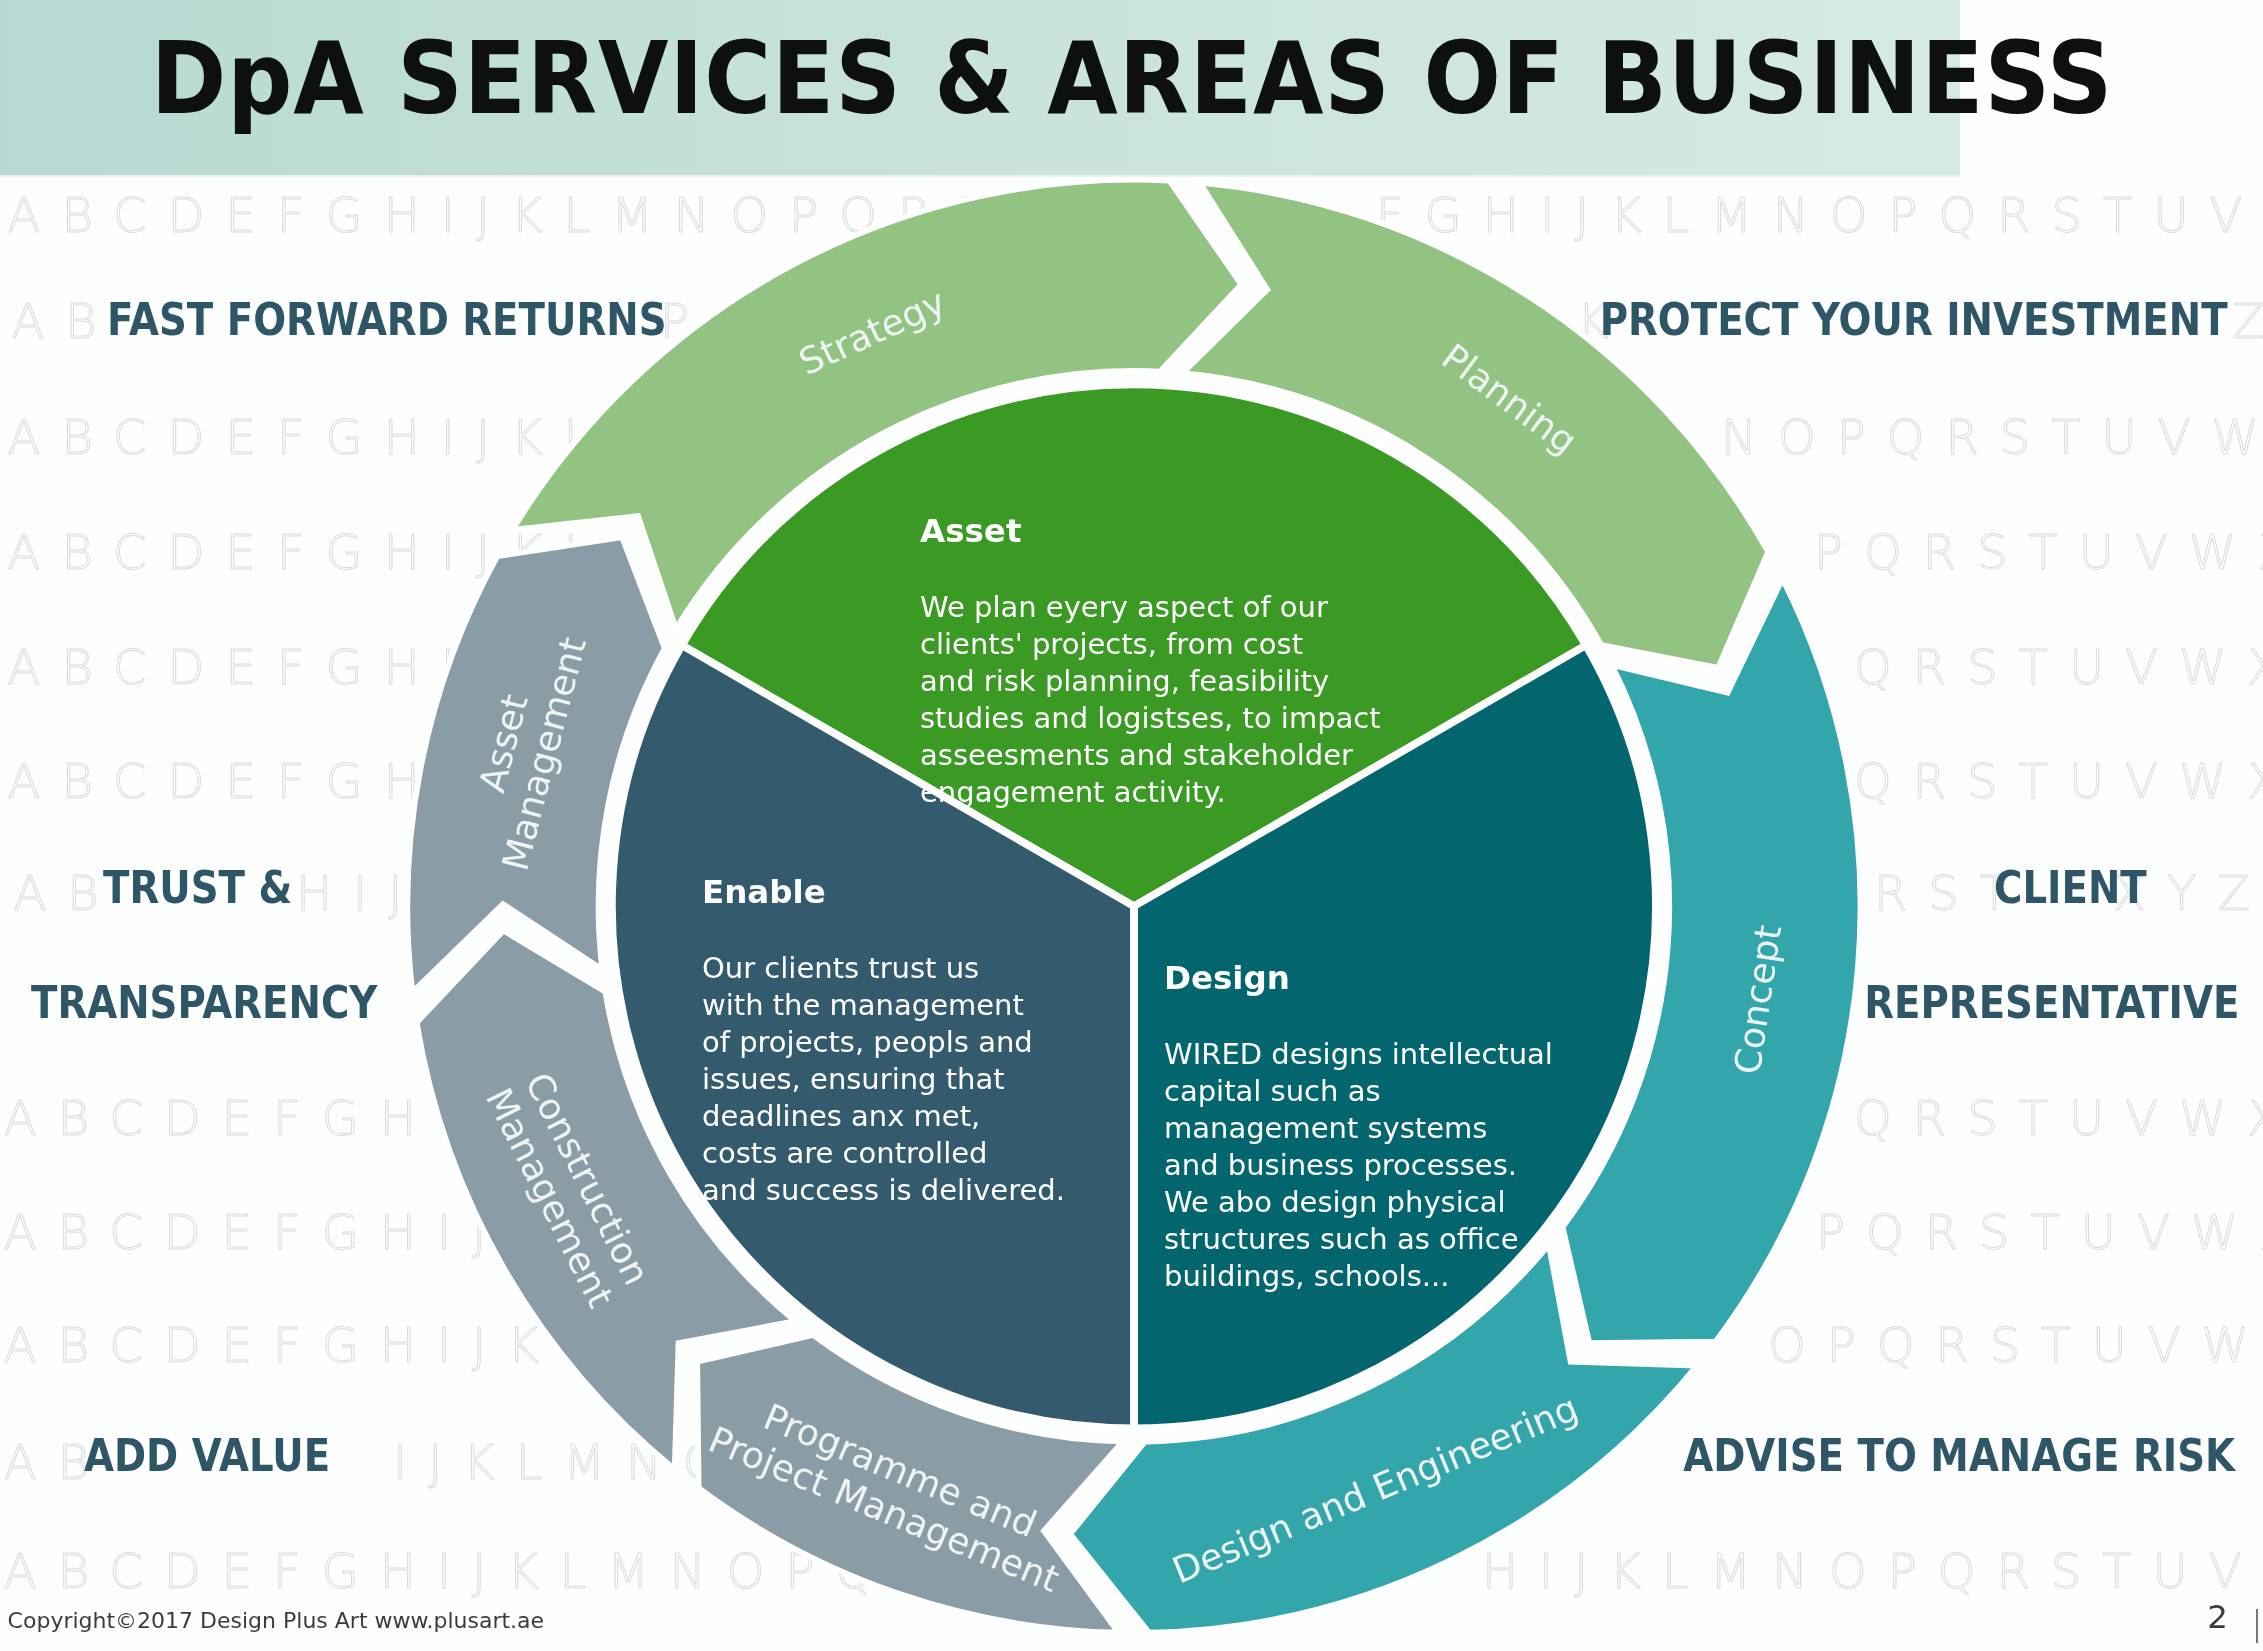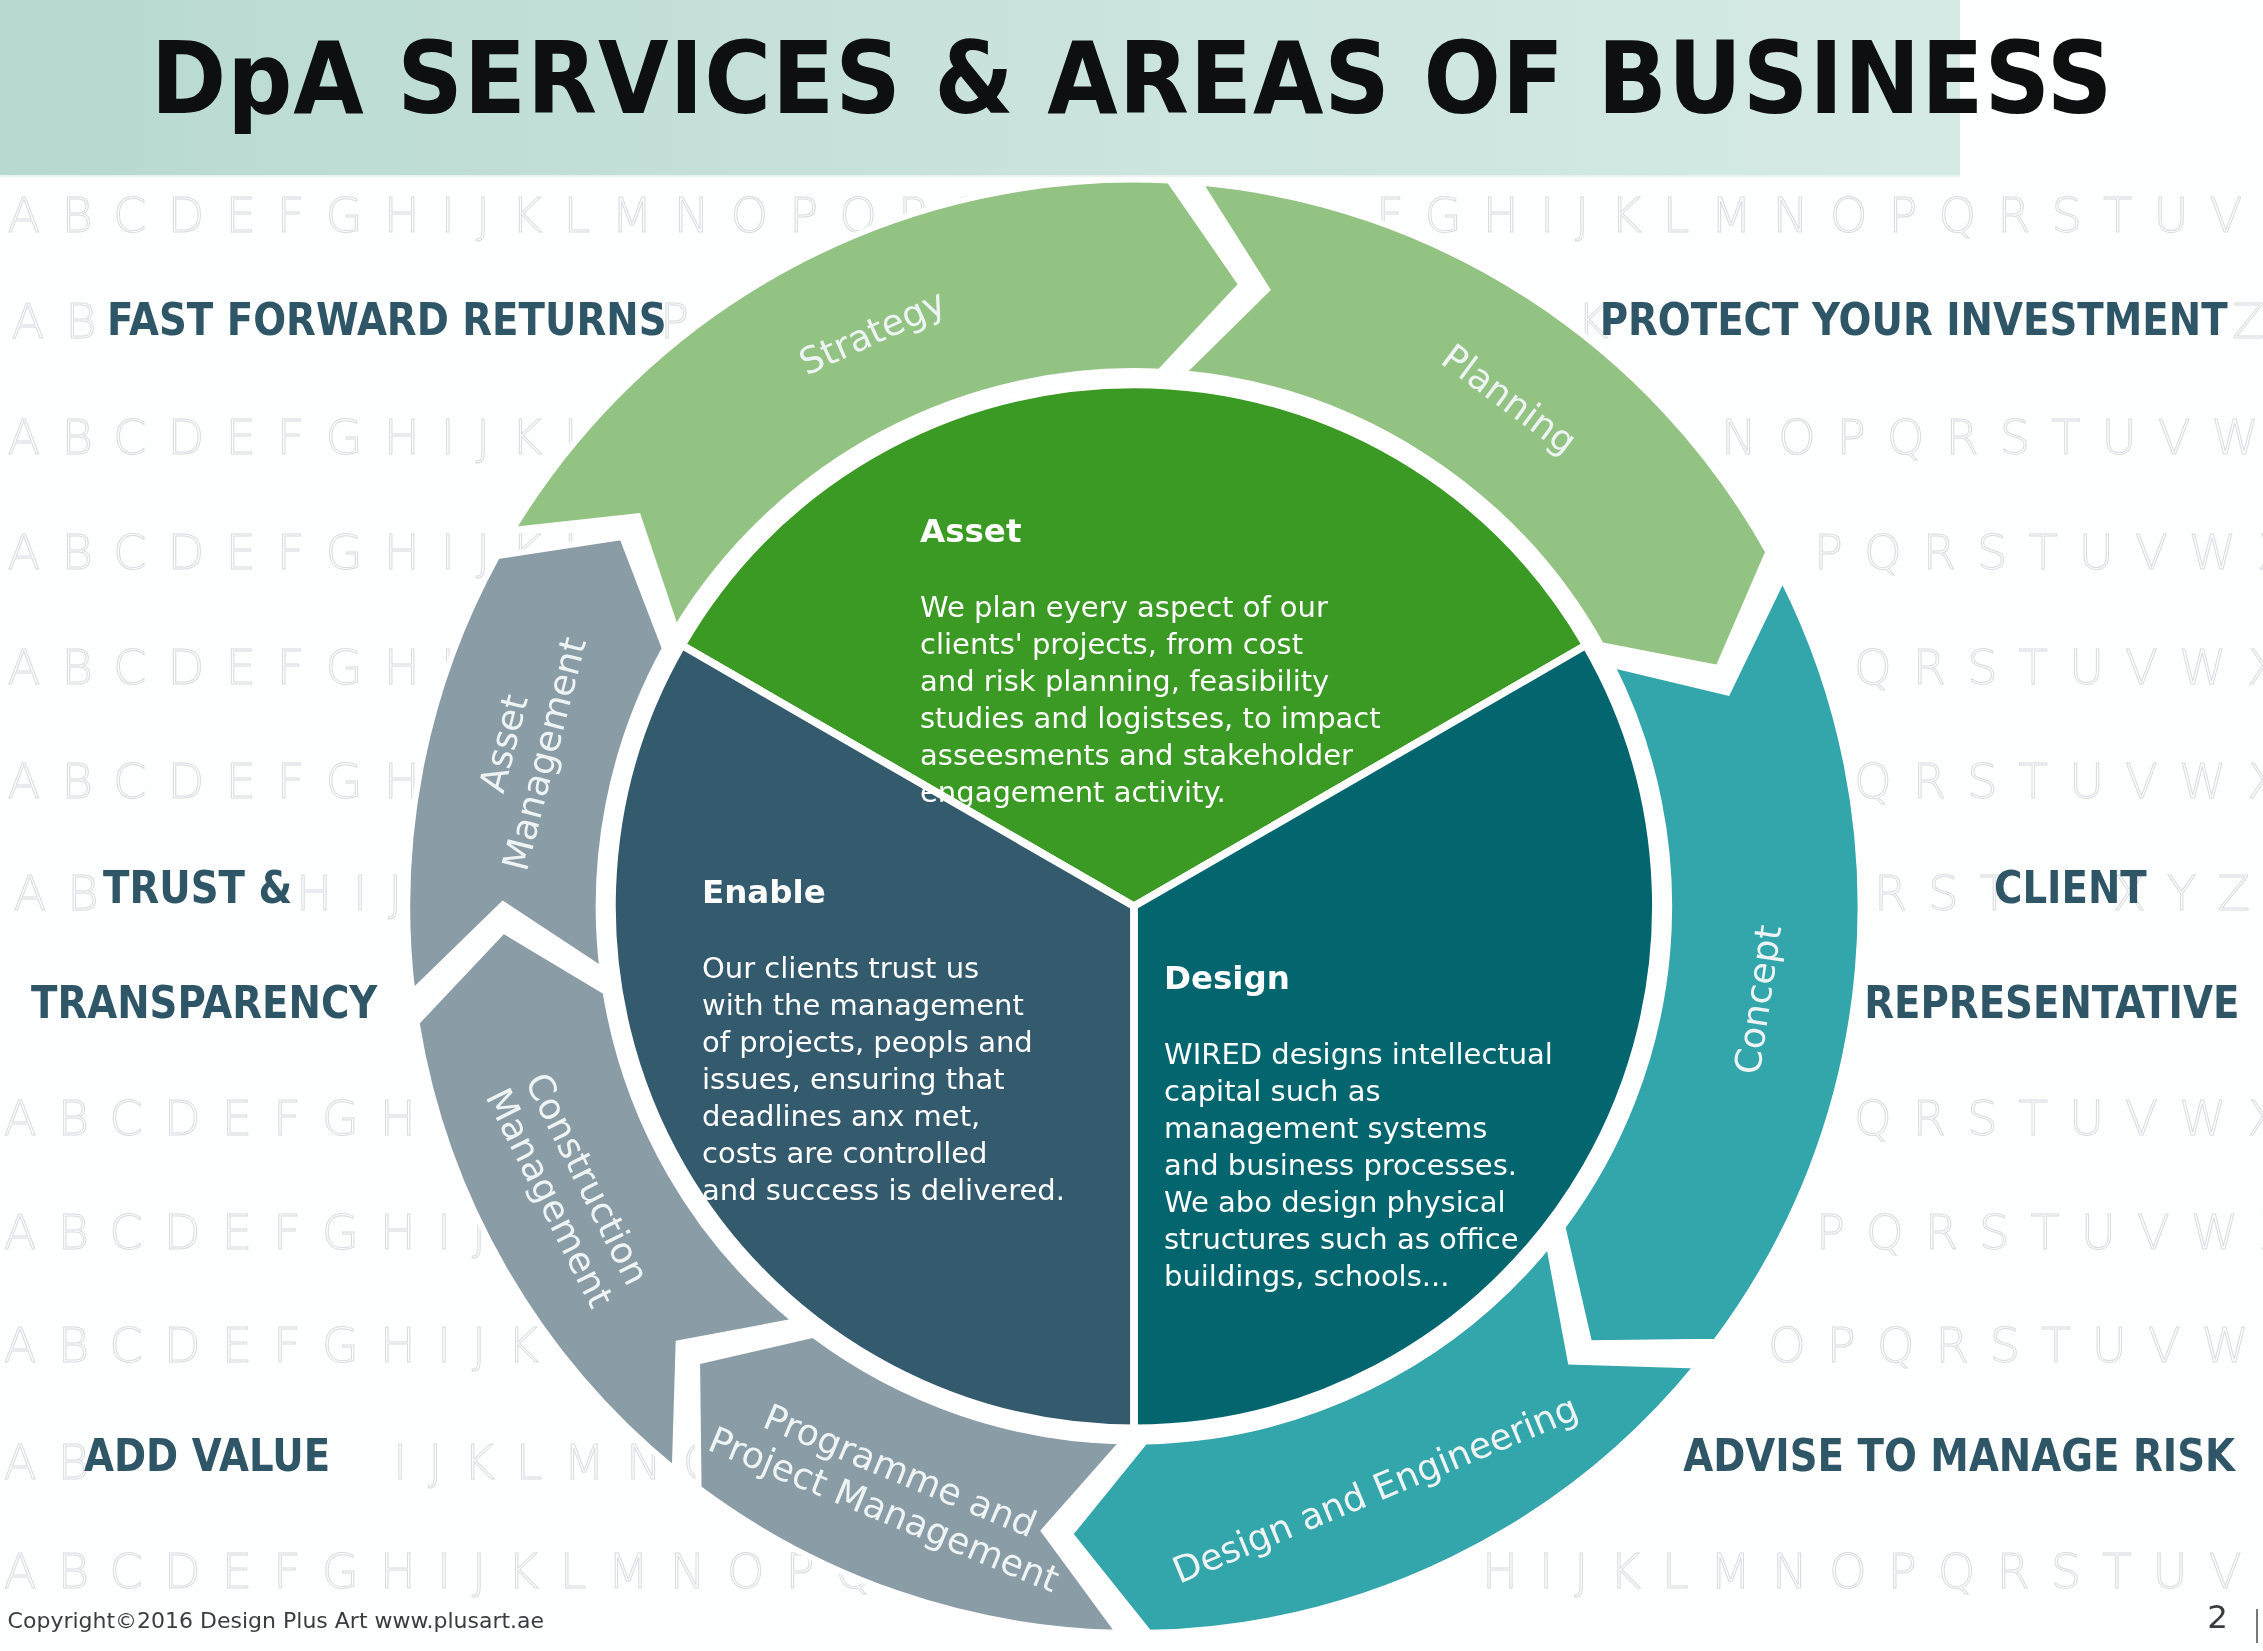--- a/index.html
+++ b/index.html
@@ -144,16 +144,16 @@
   <span class="head">Design</span>
   <span>WIRED designs intellectual
 capital such as
 management systems
 and business processes.
 We abo design physical
 structures such as office
 buildings, schools...</span>
 </div>
 
-<div class="footer-copy">Copyright©2016  Design Plus Art www.plusart.ae</div>
+<div class="footer-copy">Copyright©2017  Design Plus Art www.plusart.ae</div>
 <div class="page-num">2</div>
 <div class="page-bar"></div>
 
 
 </body></html>

